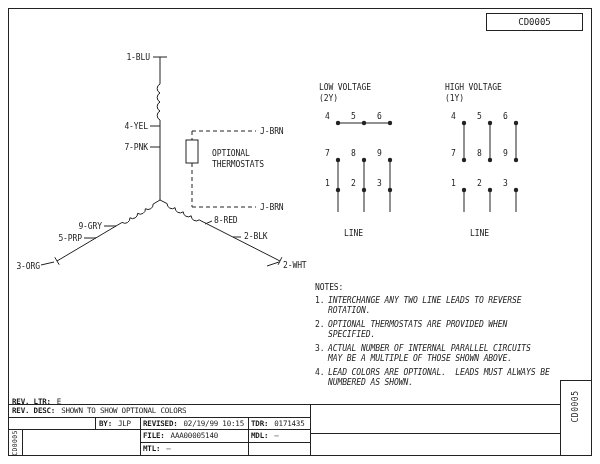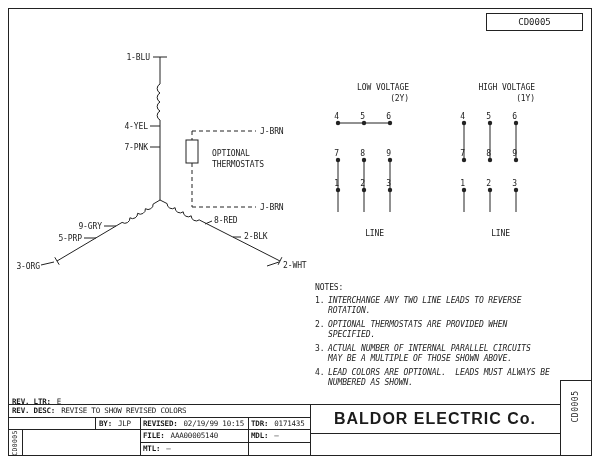--- a/index.html
+++ b/index.html
@@ -6,21 +6,21 @@
   html,body { width:600px; height:464px; background:#fff; overflow:hidden;
               font-family:"DejaVu Sans Mono", monospace; color:#1b1b1b; }
   .page { position:relative; width:600px; height:464px; background:#fff; }
   .border { position:absolute; left:8px; top:8px; width:584px; height:448px;
             border:1px solid #222; }
   .hl { position:absolute; height:1px; background:#222; }
   .vl { position:absolute; width:1px; background:#222; }
   .t  { position:absolute; font-size:8px; line-height:9px; white-space:nowrap;
         letter-spacing:-0.1px; }
   .r  { text-align:right; }
-  .c  { text-align:right; }
+  .c  { text-align:left; }
   .tb { position:absolute; font-size:7.5px; line-height:11px; white-space:nowrap;
         letter-spacing:-0.2px; }
   .docbox { position:absolute; left:486px; top:13px; width:97px; height:18px;
             border:1px solid #222; display:flex; align-items:center; justify-content:center;
             font-size:9px; }
   .svg-layer { position:absolute; left:0; top:0; }
   .notes { position:absolute; left:315px; top:283px; width:250px; font-size:8px;
            letter-spacing:-0.1px; }
   .note-item { display:flex; margin-top:4px; }
   .note-num { width:13px; flex:none; line-height:10px; }
@@ -190,21 +190,21 @@
   <div class="hl" style="left:140px;top:442px;width:170px"></div>
   <div class="hl" style="left:560px;top:380px;width:32px"></div>
   <div class="vl" style="left:310px;top:404px;height:52px"></div>
   <div class="vl" style="left:95px;top:417px;height:12px"></div>
   <div class="vl" style="left:140px;top:417px;height:39px"></div>
   <div class="vl" style="left:248px;top:417px;height:39px"></div>
   <div class="vl" style="left:22px;top:429px;height:27px"></div>
   <div class="vl" style="left:560px;top:380px;height:76px"></div>
 
   <div class="tb" style="left:12px;top:405px">
-    <span class="pairlbl">REV. DESC:</span><span>REVISE TO SHOW REVISED COLORS</span>
+    <span class="pairlbl">REV. DESC:</span><span>SHOWN TO SHOW OPTIONAL COLORS</span>
   </div>
   <div class="tb" style="left:12px;top:396px">
     <span class="pairlbl">REV. LTR:</span><span>E</span>
   </div>
   <div class="tb" style="left:99px;top:418px">
     <span class="pairlbl">BY:</span><span>JLP</span>
   </div>
   <div class="tb" style="left:143px;top:418px">
     <span class="pairlbl">REVISED:</span><span>02/19/99 10:15</span>
   </div>
@@ -214,21 +214,20 @@
   <div class="tb" style="left:143px;top:430px">
     <span class="pairlbl">FILE:</span><span>AAA00005140</span>
   </div>
   <div class="tb" style="left:251px;top:430px">
     <span class="pairlbl">MDL:</span><span>–</span>
   </div>
   <div class="tb" style="left:143px;top:443px">
     <span class="pairlbl">MTL:</span><span>–</span>
   </div>
 
-  <div class="company-cell">BALDOR ELECTRIC Co.</div>
 
   <div class="vert-left">
     <span>CD0005</span>
   </div>
   <div class="vert-right">
     <span>CD0005</span>
   </div>
 
 </div>
 

